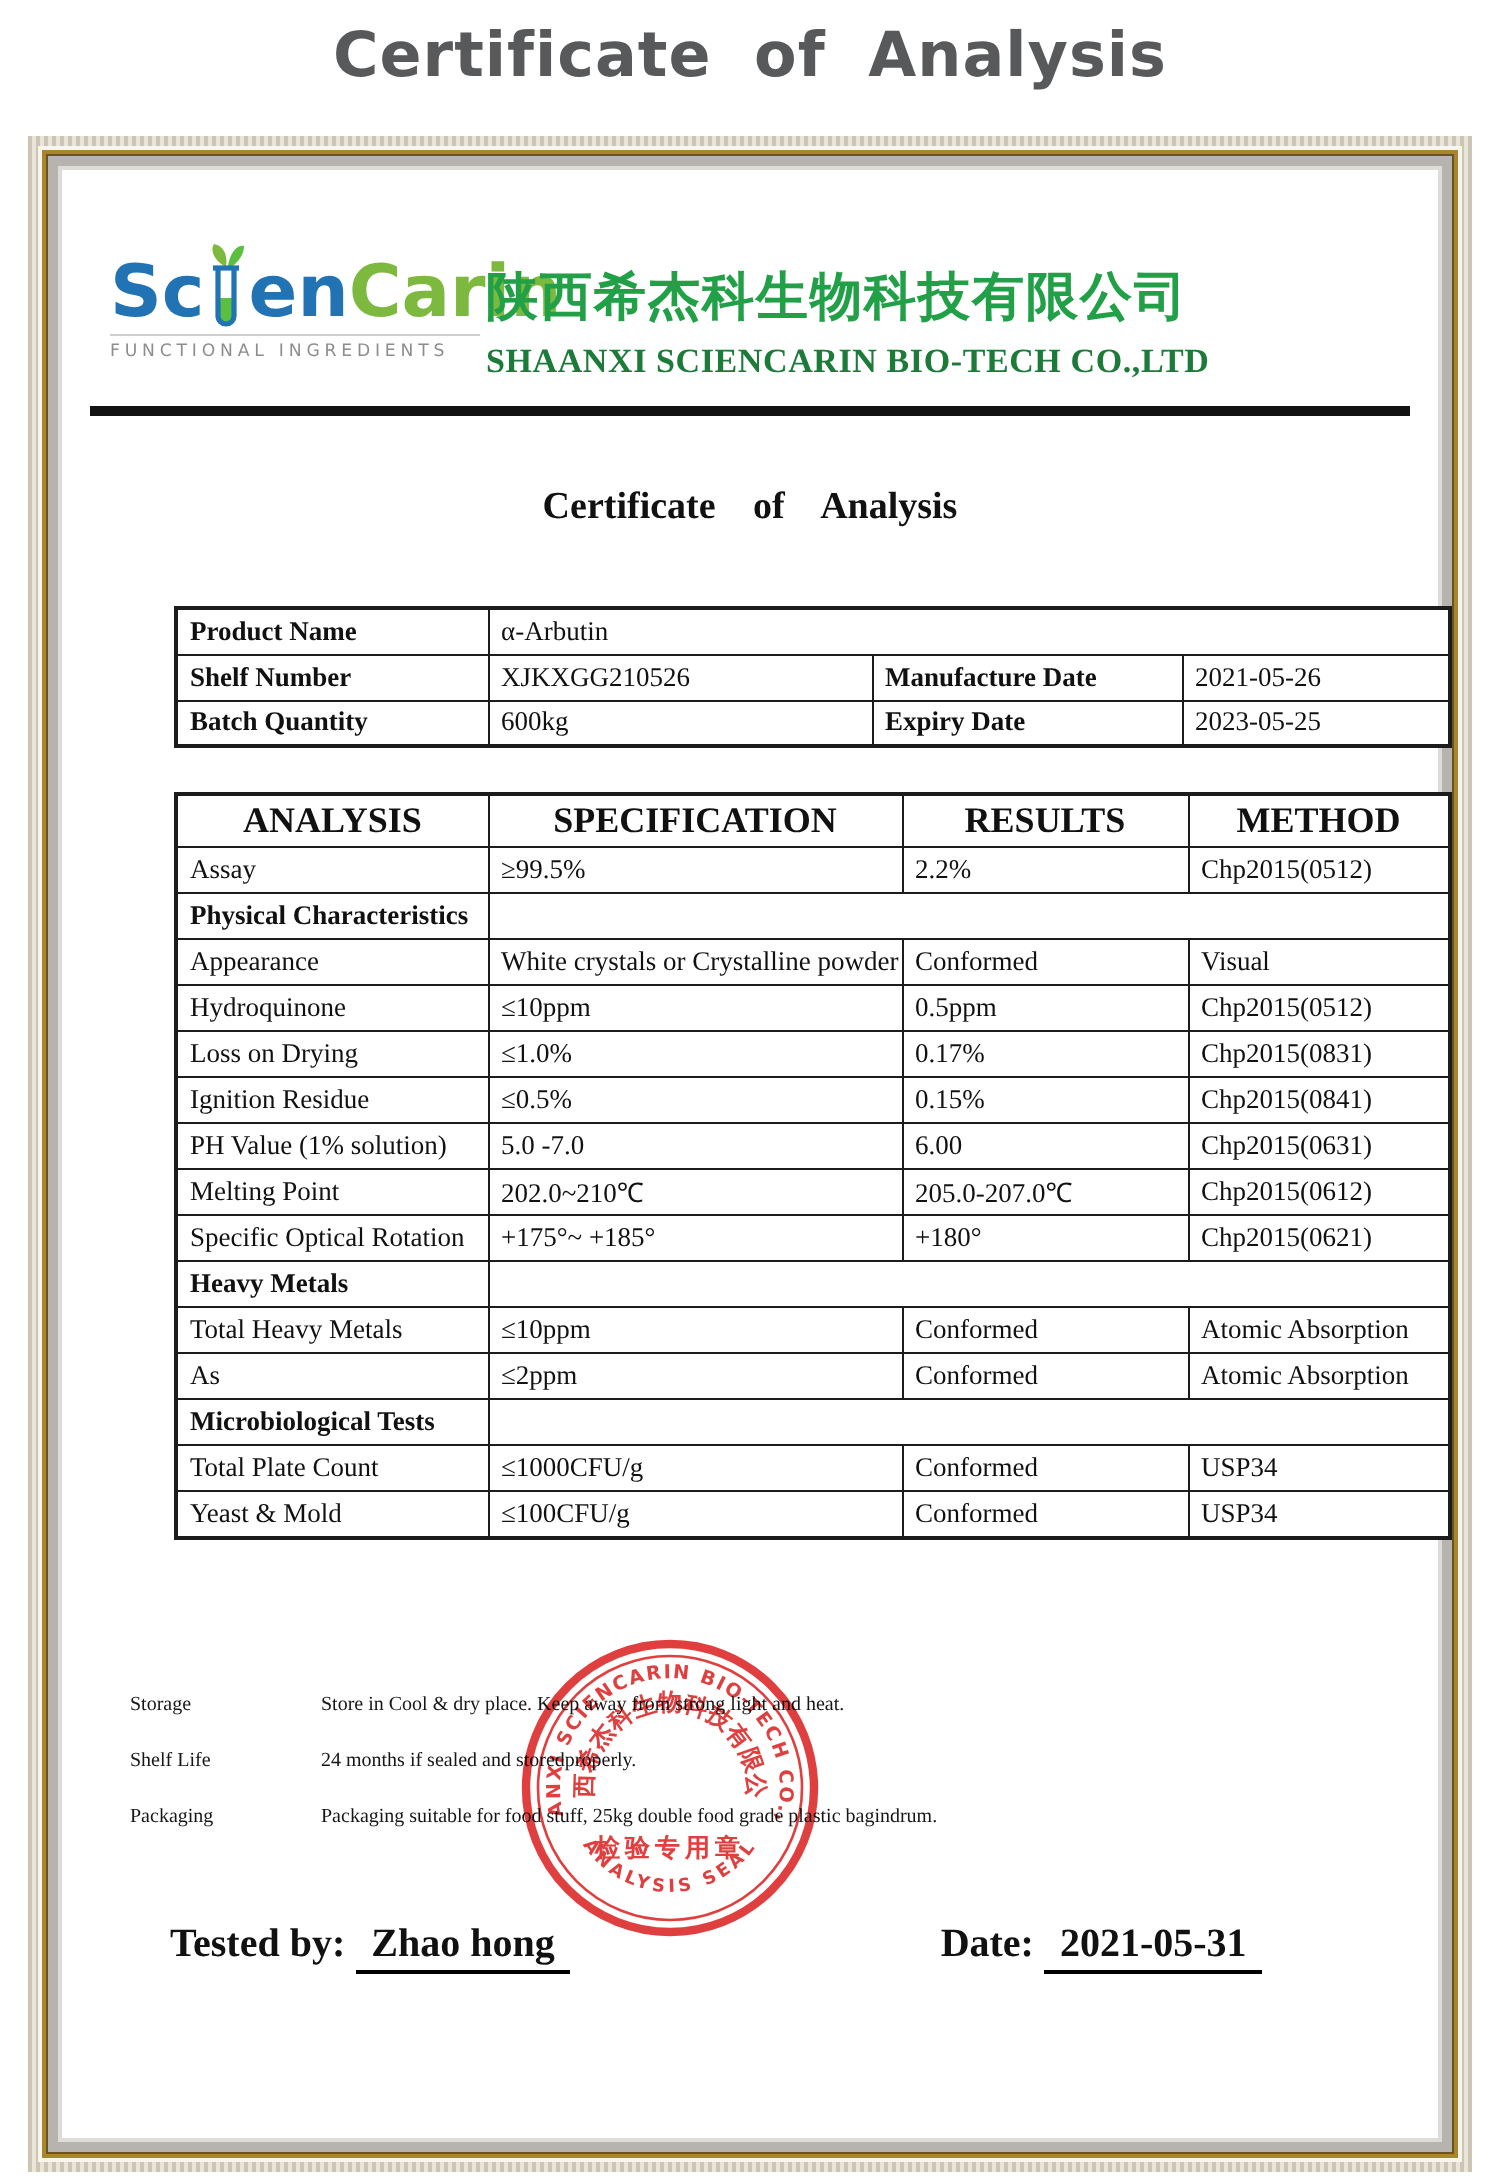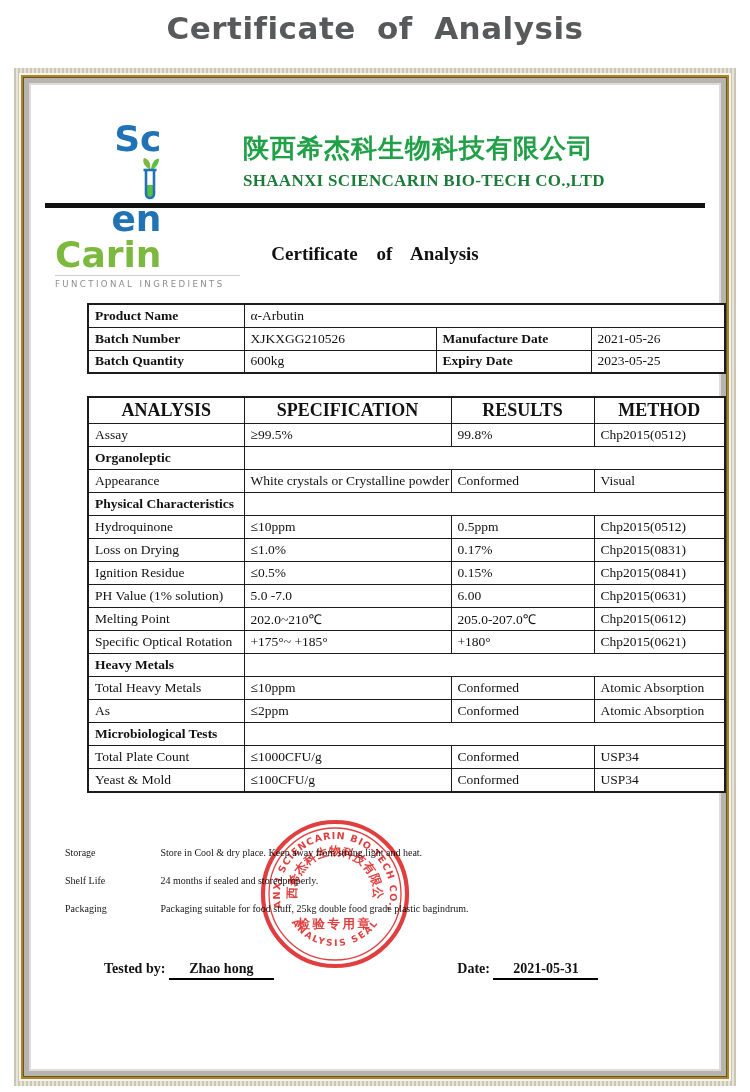--- a/index.html
+++ b/index.html
@@ -23,21 +23,21 @@
       inset 0 0 0 4px  #a9862e,
       inset 0 0 0 5px  #68551f,
       inset 0 0 0 10px #b7b4af,
       inset 0 0 0 12px #dedcd8;
   }
   .doc{ position:absolute; inset:12px; background:#fff; }
 
   
   .logo-block{ position:absolute; left:24px; top:36px; width:185px; }
   .brand{ display:inline-flex; align-items:flex-end; line-height:1;
-          font-family:"DejaVu Sans", sans-serif; font-weight:bold; font-size:36px;flex-direction:column; }
+          font-family:"DejaVu Sans", sans-serif; font-weight:bold; font-size:36px; }
   .brand .blue{ color:#2173b4; }
   .brand .green{ color:#7db93e; }
   .tube-wrap{ width:20px; height:48px; margin:0 1px -4px 1px; }
   .tagline{ margin-top:2px; border-top:1px solid #cfcfcf; padding-top:3px;
             font-family:"DejaVu Sans", sans-serif; font-size:8.6px; letter-spacing:2.4px;
             color:#8d8d8d; white-space:nowrap; }
   .company-block{ position:absolute; left:212px; top:46px; }
   .company-cn{ font-family:"DejaVu Sans", sans-serif; font-weight:bold;
                font-size:26px; color:#21a047; letter-spacing:1px; }
   .company-en{ margin-top:5px; font-family:"Liberation Serif", serif; font-weight:bold;
@@ -58,22 +58,22 @@
   .tbl td.b{ font-weight:bold; }
   #product-table{ top:218px; }
   #analysis-table{ top:311px; }
 
   
   .note-row{ position:absolute; left:34px; font-size:10px; color:#161616; }
   .note-label{ display:inline-block; width:93px; }
   .note-text{ display:inline-block; }
 
   
-  .sig-row{ position:absolute; top:876px; left:54px; width:600px; font-size:14px;
-            font-weight:bold; color:#111;margin-left:19px; }
+  .sig-row{ position:absolute; top:876px; left:54px; width:600px; font-size:20px;
+            font-weight:bold; color:#111; }
   .sig-label{ font-weight:bold; }
   .sig-value{ display:inline-block; min-width:105px; text-align:center;
               border-bottom:2px solid #000; padding:0 8px 1px 8px; }
   .sig-date-label{ margin-left:180px; }
 
   
   .stamp{ position:absolute; left:226px; top:731px; width:156px; height:156px;
           opacity:0.87; mix-blend-mode:multiply; pointer-events:none; }
 </style>
 </head>
@@ -117,21 +117,21 @@
           <col style="width:192px">
           <col style="width:155px">
           <col style="width:134px">
         </colgroup>
       <tbody>
           <tr>
             <td class="b">Product Name</td>
             <td colspan="3">α-Arbutin</td>
           </tr>
           <tr>
-            <td class="b">Batch Number</td>
+            <td class="b">Shelf Number</td>
             <td>XJKXGG210526</td>
             <td class="b">Manufacture Date</td>
             <td>2021-05-26</td>
           </tr>
           <tr>
             <td class="b">Batch Quantity</td>
             <td>600kg</td>
             <td class="b">Expiry Date</td>
             <td>2023-05-25</td>
           </tr>
@@ -150,36 +150,32 @@
           <th>ANALYSIS</th>
           <th>SPECIFICATION</th>
           <th>RESULTS</th>
           <th>METHOD</th>
         </tr>
       </thead>
       <tbody>
           <tr>
             <td>Assay</td>
             <td>≥99.5%</td>
-            <td>99.8%</td>
+            <td>2.2%</td>
             <td>Chp2015(0512)</td>
           </tr>
           <tr>
-            <td class="b">Organoleptic</td>
+            <td class="b">Physical Characteristics</td>
             <td colspan="3"></td>
           </tr>
           <tr>
             <td>Appearance</td>
             <td>White crystals or Crystalline powder</td>
             <td>Conformed</td>
             <td>Visual</td>
-          </tr>
-          <tr>
-            <td class="b">Physical Characteristics</td>
-            <td colspan="3"></td>
           </tr>
           <tr>
             <td>Hydroquinone</td>
             <td>≤10ppm</td>
             <td>0.5ppm</td>
             <td>Chp2015(0512)</td>
           </tr>
           <tr>
             <td>Loss on Drying</td>
             <td>≤1.0%</td>

